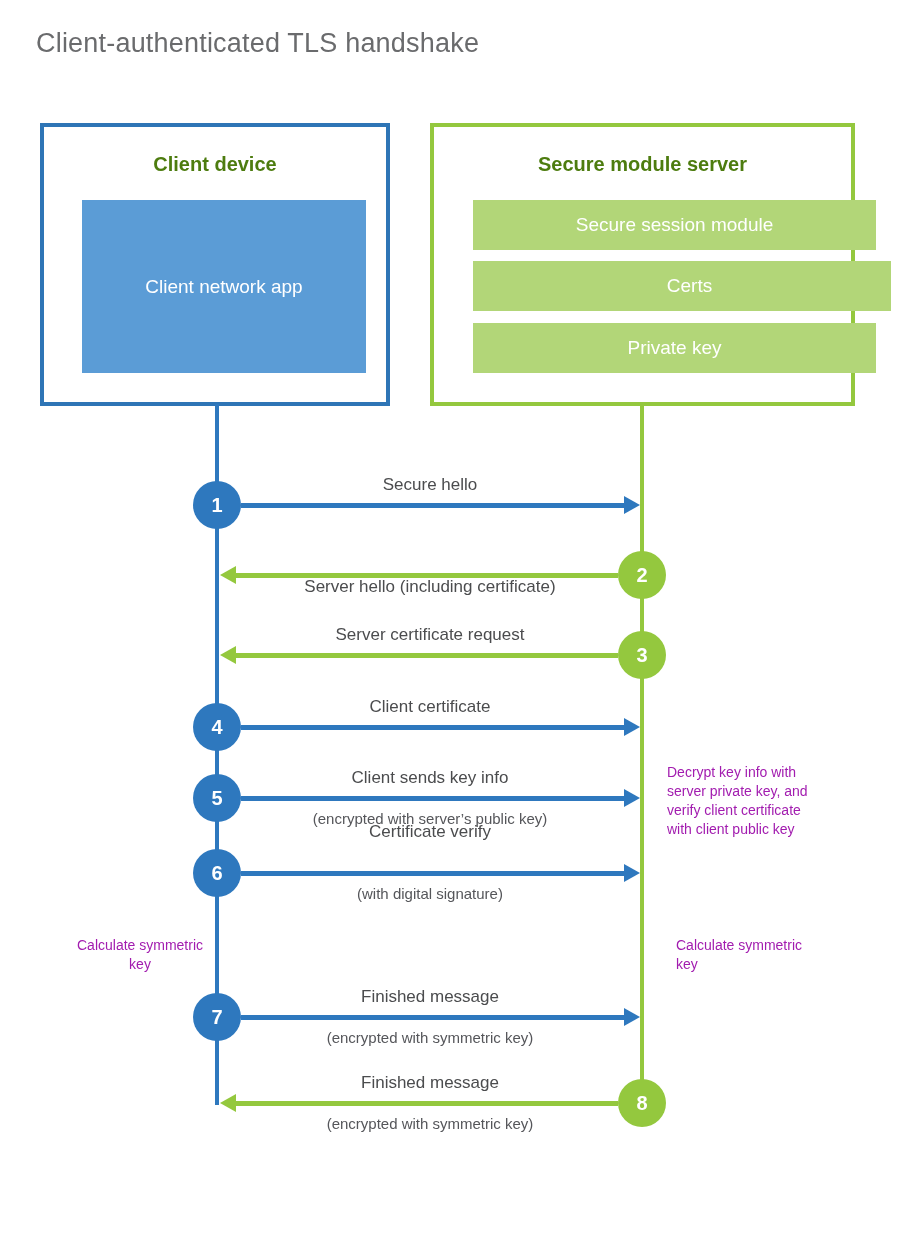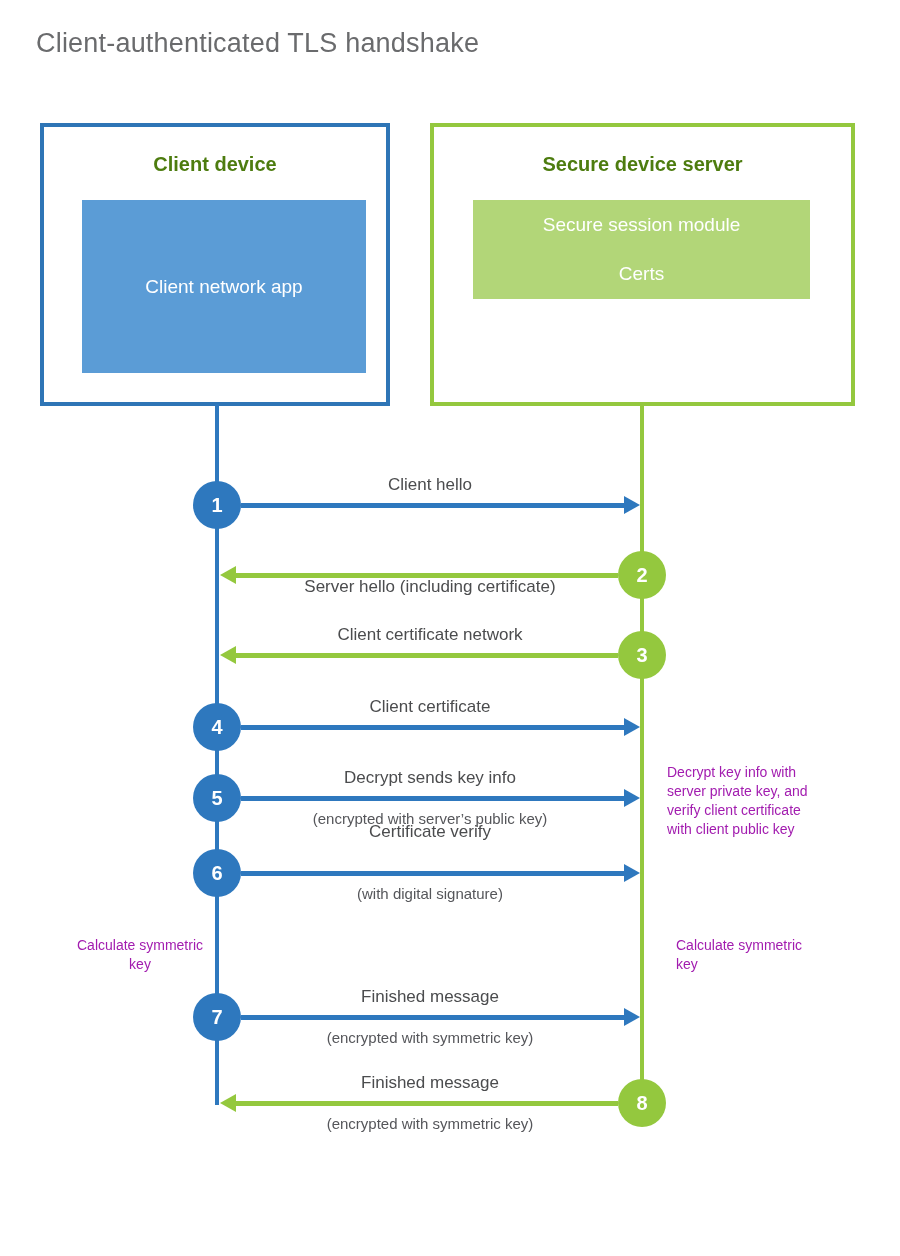--- a/index.html
+++ b/index.html
@@ -44,29 +44,29 @@
     left: 82px; top: 200px; width: 284px; height: 173px;
     background: #5b9cd6;
     display: flex; align-items: center; justify-content: center;
   }
   #client-app-box .app-label {
     color: #ffffff; font-size: 19px; text-align: center;
     max-width: 175px; line-height: 26px;
   }
 
   .server-bar {
-    left: 473px; width: 337px; height: 50px;
+    left: 473px; width: 403px; height: 50px;
     background: #b2d678;
     color: #ffffff;
     font-size: 19px;
     text-align: center;
     line-height: 50px;
   }
   #server-bar-0 { top: 200px; }
-  #server-bar-1 { top: 249px; }
+  #server-bar-1 { top: 261px; padding-left: 15px; }
   #server-bar-2 { top: 323px; }
 
   
   .lifeline { width: 4px; z-index: 1; }
   #client-lifeline { left: 215px; top: 404px; height: 701px; background: #2e78be; }
   #server-lifeline { left: 640px; top: 404px; height: 701px; background: #94c83e; }
 
   
   .step-circle {
     width: 48px; height: 48px; border-radius: 50%;
@@ -103,49 +103,50 @@
   <div id="page-title" class="abs">Client-authenticated TLS handshake</div>
 
   <div id="client-box" class="abs actor-box">
     <div class="abs actor-title">Client device</div>
   </div>
   <div id="client-app-box" class="abs">
     <div class="app-label">Client network app</div>
   </div>
 
   <div id="server-box" class="abs actor-box">
-    <div class="abs actor-title">Secure device server</div>
+    <div class="abs actor-title">Secure module server</div>
   </div>
   <div id="server-bar-0" class="abs server-bar">Secure session module</div>
   <div id="server-bar-1" class="abs server-bar">Certs</div>
+  <div id="server-bar-2" class="abs server-bar">Private key</div>
 
   <div id="client-lifeline" class="abs lifeline"></div>
   <div id="server-lifeline" class="abs lifeline"></div>
 
   <div id="steps-layer">
       <div class="abs step-circle" style="left: 193px; top: 481px; background: rgb(46, 120, 190);">1</div>
       <div class="abs step-line" style="left: 241px; top: 503px; width: 383px; background: rgb(46, 120, 190);"></div>
       <div class="abs step-head" style="left: 624px; top: 496px; border-top: 9px solid transparent; border-bottom: 9px solid transparent; border-left: 16px solid rgb(46, 120, 190);"></div>
-      <div class="abs step-label" style="top: 475px;">Client hello</div>
+      <div class="abs step-label" style="top: 475px;">Secure hello</div>
       <div class="abs step-circle" style="left: 618px; top: 551px; background: rgb(148, 200, 62);">2</div>
       <div class="abs step-head" style="left: 220px; top: 566px; border-top: 9px solid transparent; border-bottom: 9px solid transparent; border-right: 16px solid rgb(148, 200, 62);"></div>
       <div class="abs step-line" style="left: 236px; top: 573px; width: 382px; background: rgb(148, 200, 62);"></div>
       <div class="abs step-label" style="top: 545px; margin-top: 32px;">Server hello (including certificate)</div>
       <div class="abs step-circle" style="left: 618px; top: 631px; background: rgb(148, 200, 62);">3</div>
       <div class="abs step-head" style="left: 220px; top: 646px; border-top: 9px solid transparent; border-bottom: 9px solid transparent; border-right: 16px solid rgb(148, 200, 62);"></div>
       <div class="abs step-line" style="left: 236px; top: 653px; width: 382px; background: rgb(148, 200, 62);"></div>
-      <div class="abs step-label" style="top: 625px;">Client certificate network</div>
+      <div class="abs step-label" style="top: 625px;">Server certificate request</div>
       <div class="abs step-circle" style="left: 193px; top: 703px; background: rgb(46, 120, 190);">4</div>
       <div class="abs step-line" style="left: 241px; top: 725px; width: 383px; background: rgb(46, 120, 190);"></div>
       <div class="abs step-head" style="left: 624px; top: 718px; border-top: 9px solid transparent; border-bottom: 9px solid transparent; border-left: 16px solid rgb(46, 120, 190);"></div>
       <div class="abs step-label" style="top: 697px;">Client certificate</div>
       <div class="abs step-circle" style="left: 193px; top: 774px; background: rgb(46, 120, 190);">5</div>
       <div class="abs step-line" style="left: 241px; top: 796px; width: 383px; background: rgb(46, 120, 190);"></div>
       <div class="abs step-head" style="left: 624px; top: 789px; border-top: 9px solid transparent; border-bottom: 9px solid transparent; border-left: 16px solid rgb(46, 120, 190);"></div>
-      <div class="abs step-label" style="top: 768px;">Decrypt sends key info</div>
+      <div class="abs step-label" style="top: 768px;">Client sends key info</div>
       <div class="abs step-sublabel" style="top: 810px;">(encrypted with server’s public key)</div>
       <div class="abs step-circle" style="left: 193px; top: 849px; background: rgb(46, 120, 190);">6</div>
       <div class="abs step-line" style="left: 241px; top: 871px; width: 383px; background: rgb(46, 120, 190);"></div>
       <div class="abs step-head" style="left: 624px; top: 864px; border-top: 9px solid transparent; border-bottom: 9px solid transparent; border-left: 16px solid rgb(46, 120, 190);"></div>
       <div class="abs step-label" style="top: 822px;">Certificate verify</div>
       <div class="abs step-sublabel" style="top: 885px;">(with digital signature)</div>
       <div class="abs step-circle" style="left: 193px; top: 993px; background: rgb(46, 120, 190);">7</div>
       <div class="abs step-line" style="left: 241px; top: 1015px; width: 383px; background: rgb(46, 120, 190);"></div>
       <div class="abs step-head" style="left: 624px; top: 1008px; border-top: 9px solid transparent; border-bottom: 9px solid transparent; border-left: 16px solid rgb(46, 120, 190);"></div>
       <div class="abs step-label" style="top: 987px;">Finished message</div>

